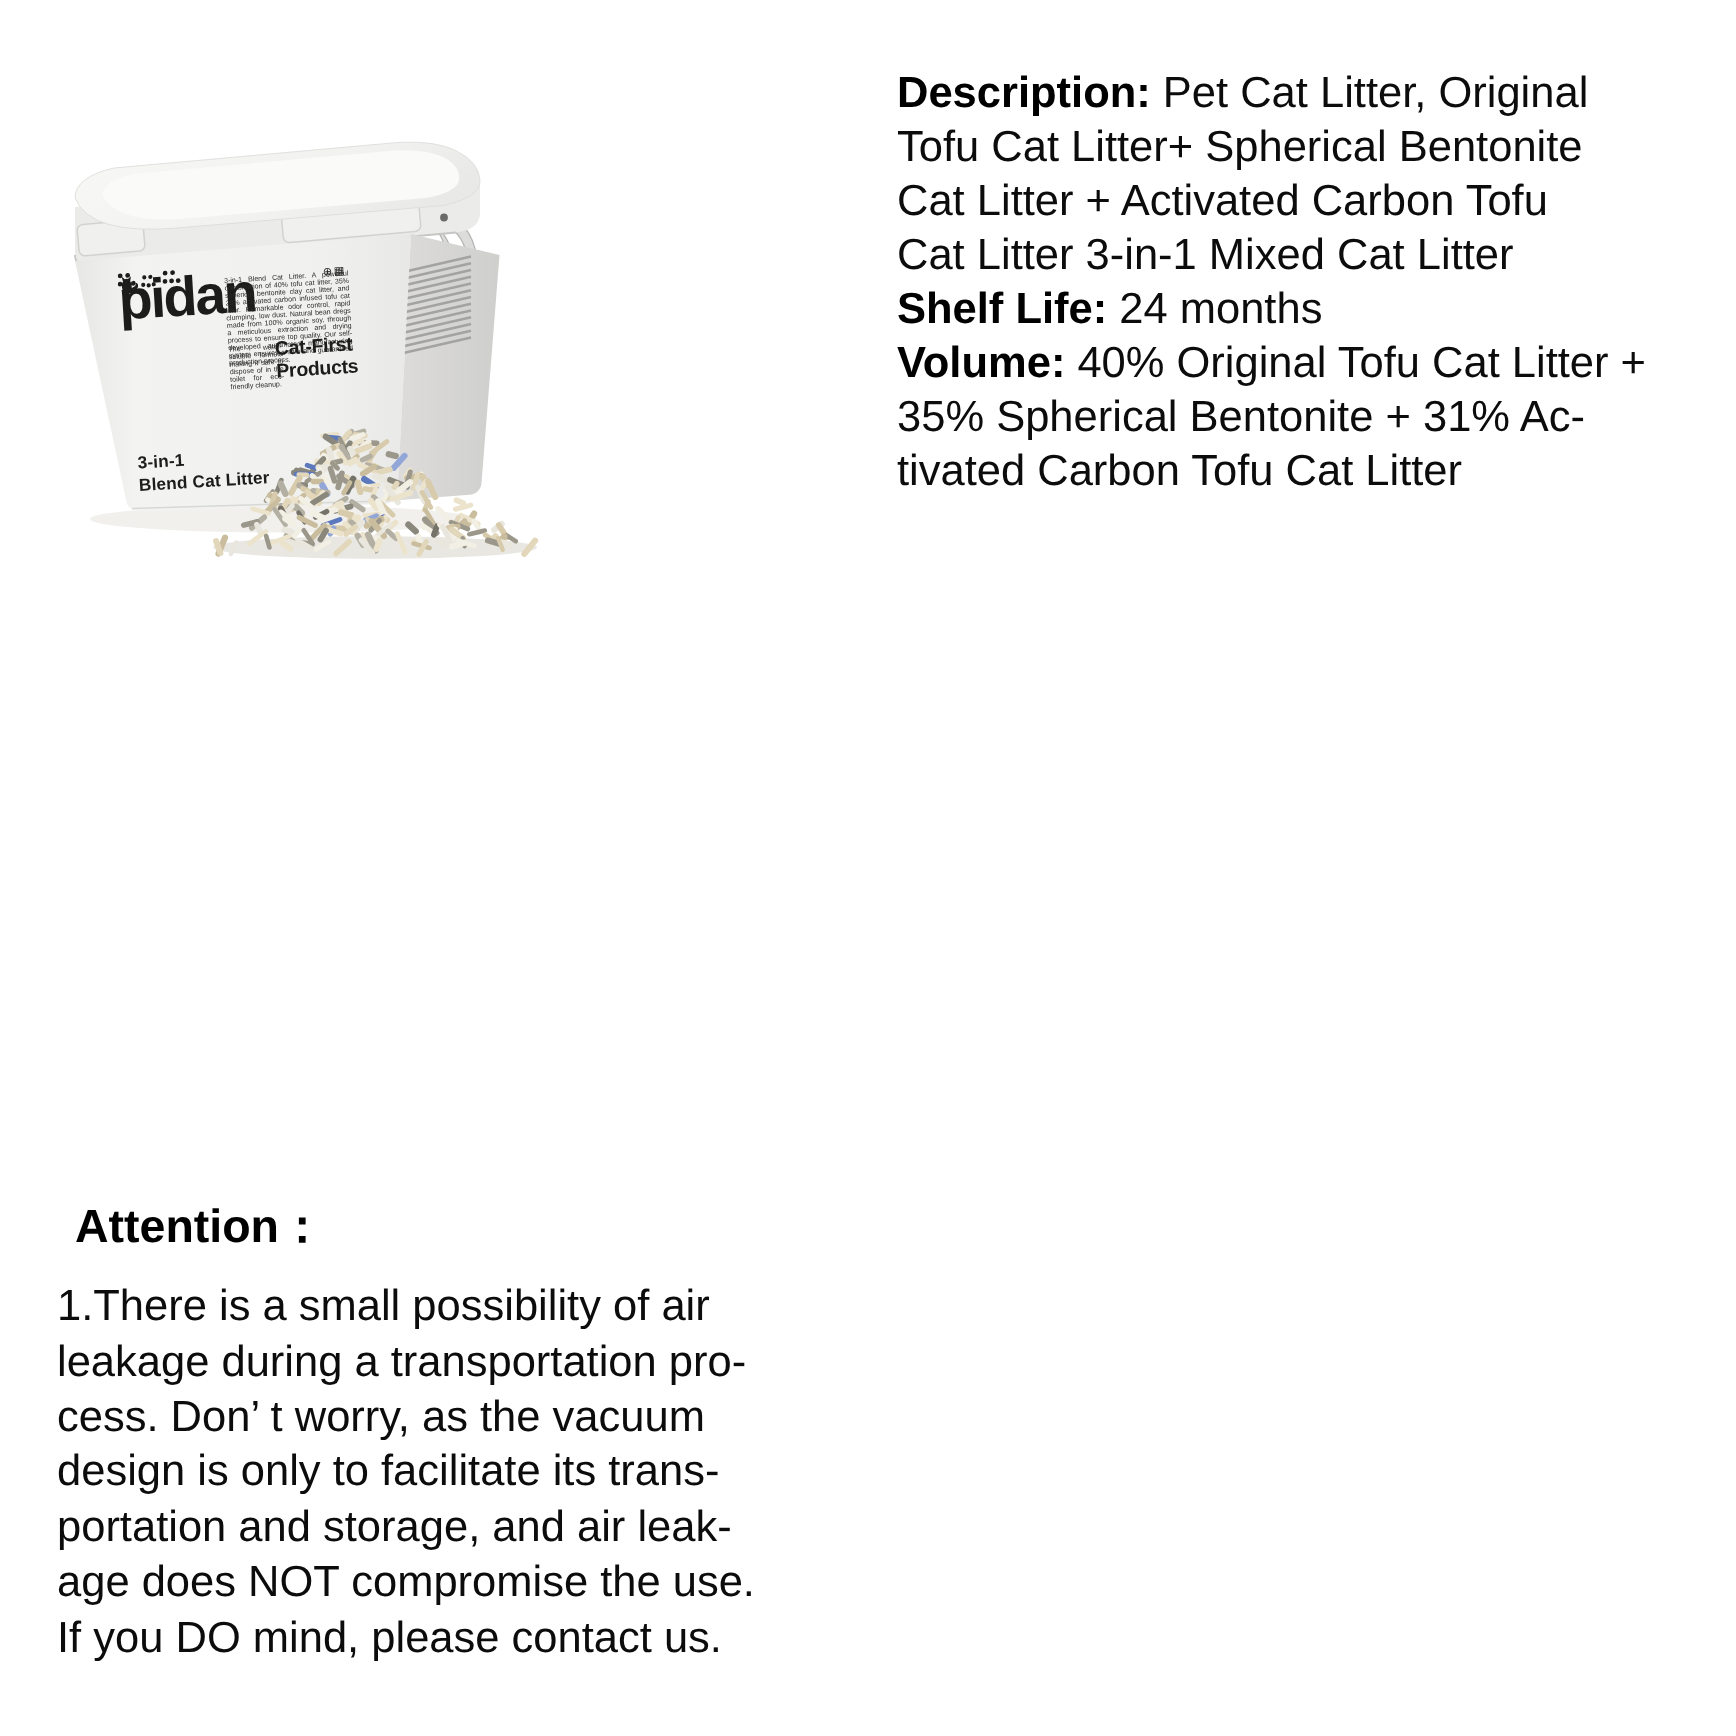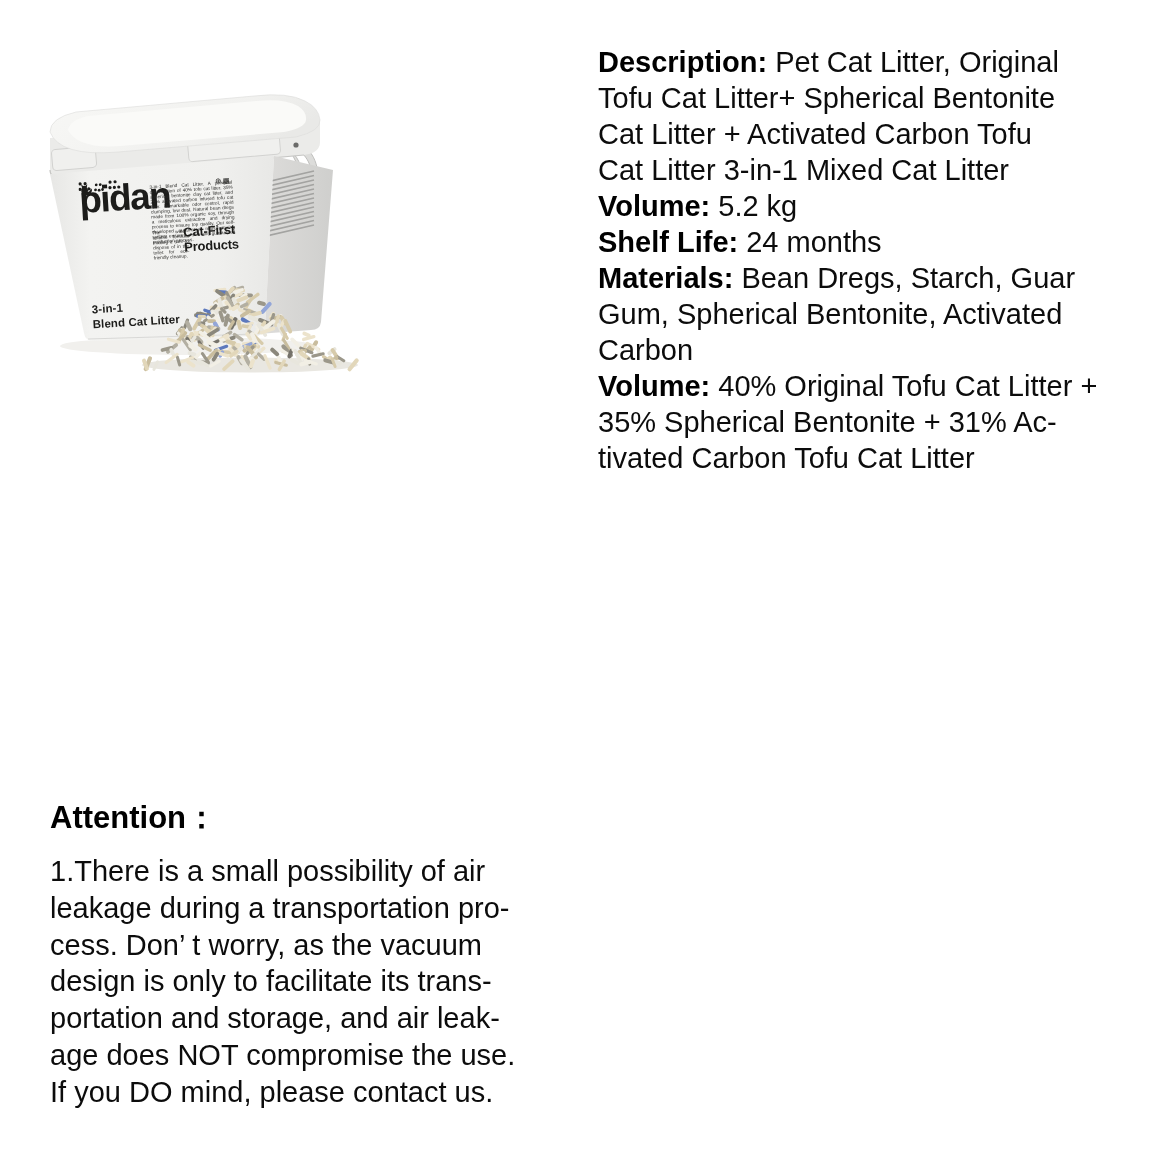--- a/index.html
+++ b/index.html
@@ -27,21 +27,21 @@
            line-height:1.3;white-space:pre-line;letter-spacing:0.1px;}
 
   
   .description{left:598px;top:44px;width:550px;font-size:29px;line-height:36px;}
   .field{white-space:pre;}
   .field b{font-weight:bold;margin-right:8px;color:#000;}
 
   
   .attention-heading{left:50px;top:797px;font-size:31px;font-weight:bold;color:#000;}
   .col{top:853px;font-size:29px;line-height:36.8px;white-space:pre;}
-  .col-left{left:50px;}
+  .col-left{left:38px;}
   .col-right{left:597px;}
 </style>
 </head>
 <body>
 
 <div class="page">
 
   <div class="abs product">
     <svg width="370" height="340" viewBox="0 0 370 340">
       <defs>
@@ -361,25 +361,21 @@
       <div class="variant">3-in-1
 Blend Cat Litter</div>
     </div>
   </div>
 
   <div class="abs description">
     <div class="field"><b>Description:</b><span>Pet Cat Litter, Original
 Tofu Cat Litter+ Spherical Bentonite
 Cat Litter + Activated Carbon Tofu
 Cat Litter 3-in-1 Mixed Cat Litter</span></div>
-    <div class="field"><b>Volume:</b><span>5.2 kg</span></div>
     <div class="field"><b>Shelf Life:</b><span>24 months</span></div>
-    <div class="field"><b>Materials:</b><span>Bean Dregs, Starch, Guar
-Gum, Spherical Bentonite, Activated
-Carbon</span></div>
     <div class="field"><b>Volume:</b><span>40% Original Tofu Cat Litter +
 35% Spherical Bentonite + 31% Ac-
 tivated Carbon Tofu Cat Litter</span></div>
   </div>
 
   <div class="abs attention-heading">Attention：</div>
   <div class="abs col col-left">1.There is a small possibility of air
 leakage during a transportation pro-
 cess. Don’ t worry, as the vacuum
 design is only to facilitate its trans-

